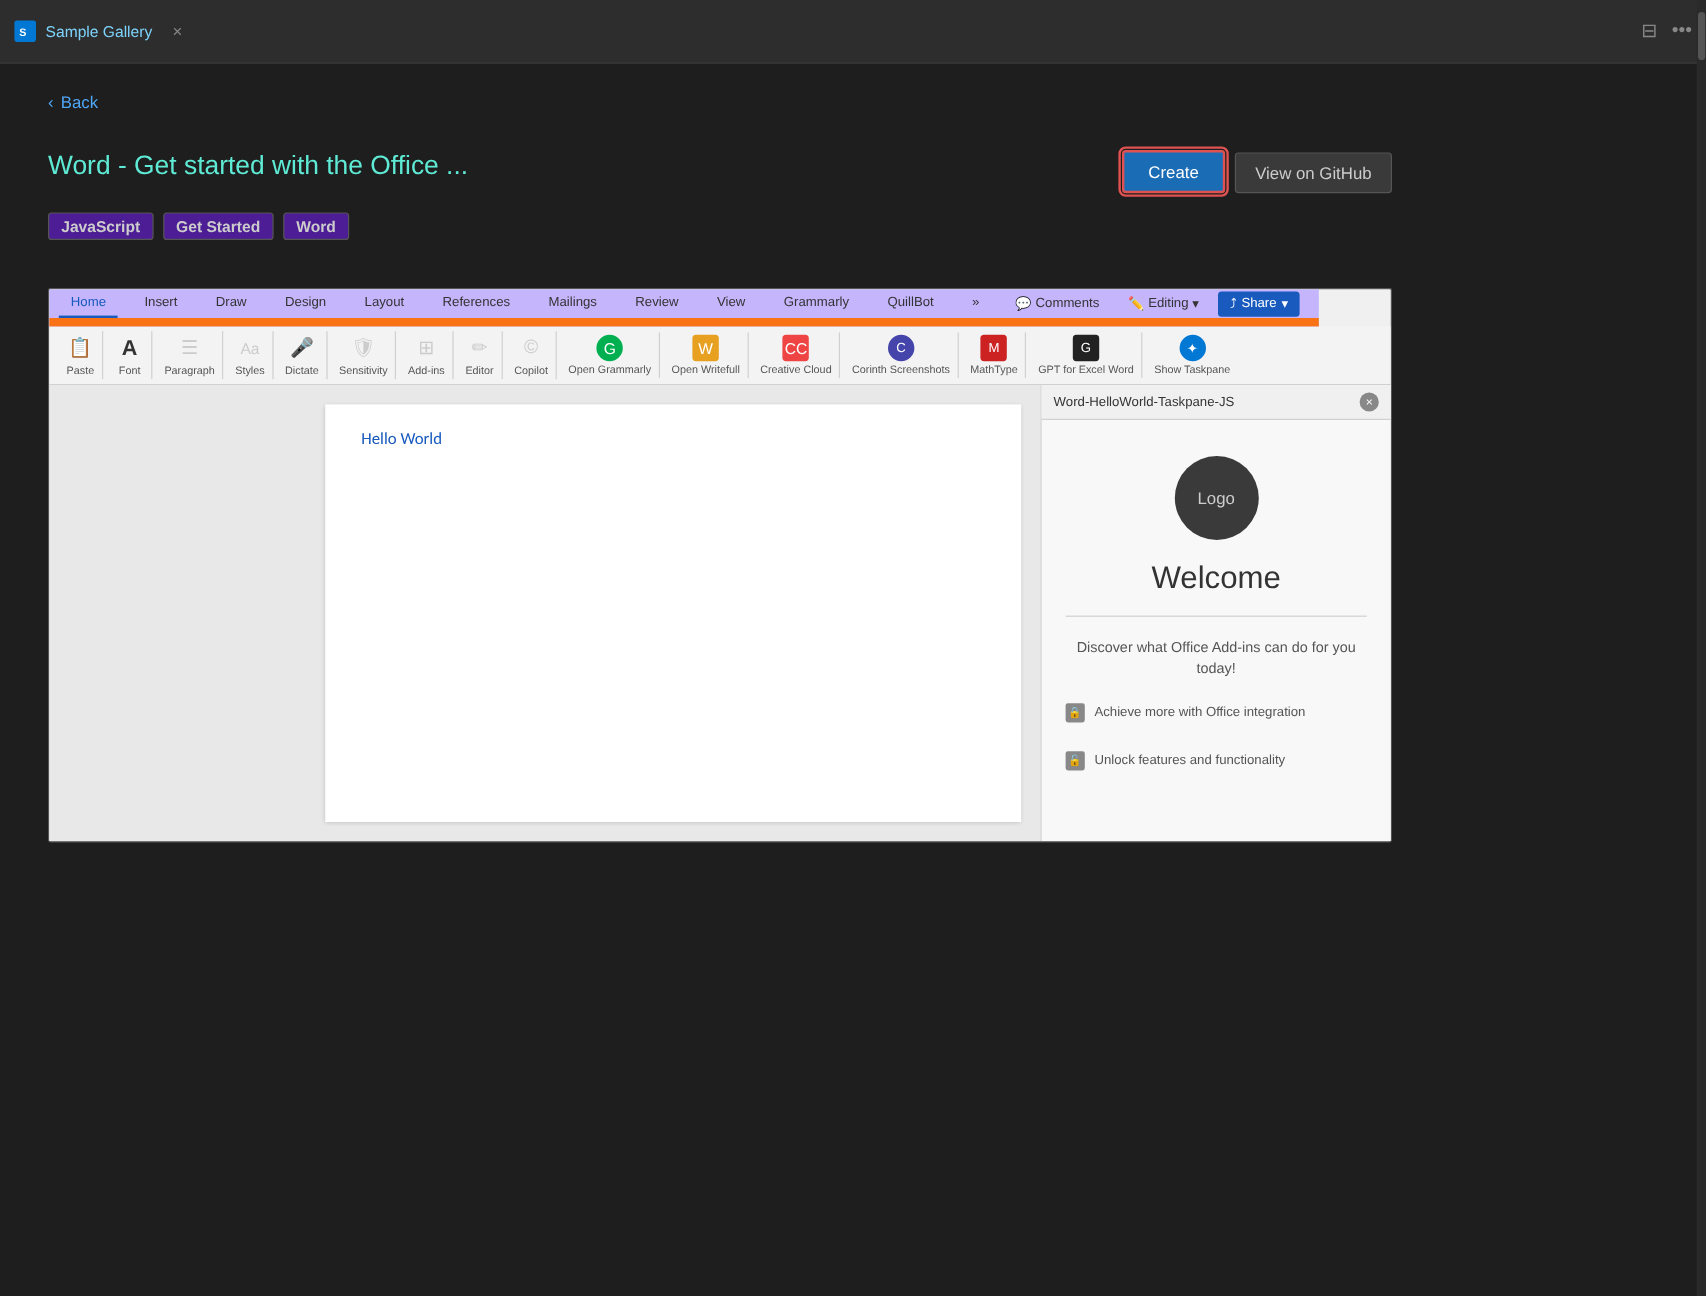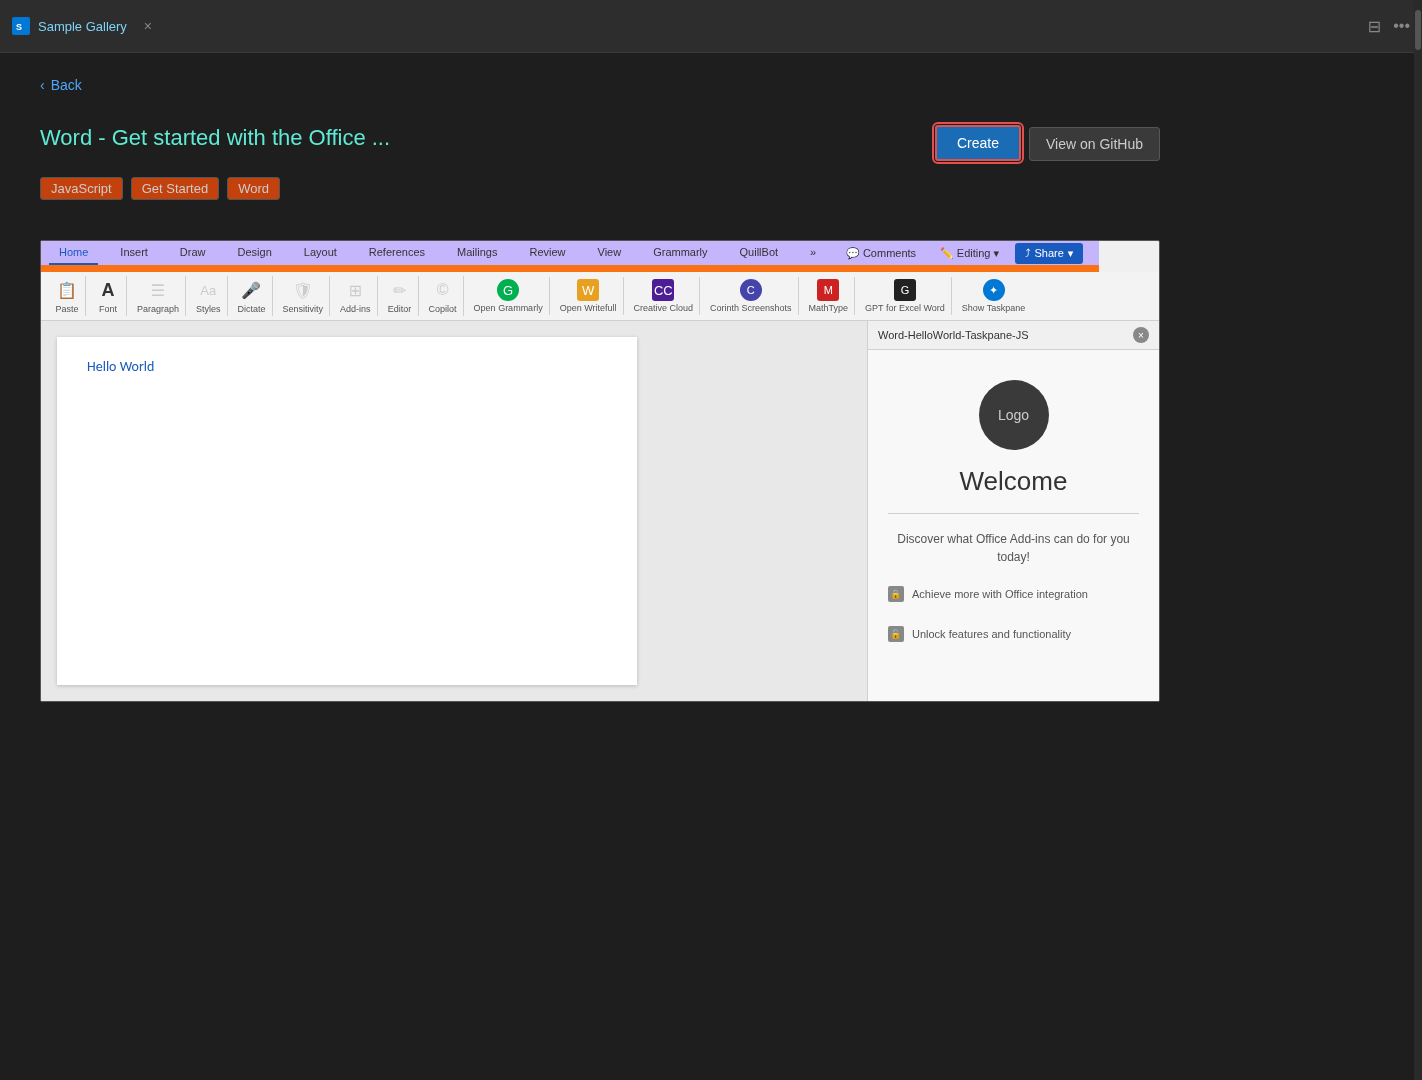--- a/index.html
+++ b/index.html
@@ -138,26 +138,27 @@
     }
 
     
     .tags {
       display: flex;
       gap: 8px;
       margin-bottom: 40px;
     }
 
     .tag {
-      background: #c2410c;
+      background: #4c1d95;
       color: #cccccc;
       border: 1px solid #555;
       border-radius: 3px;
       padding: 3px 10px;
       font-size: 13px;
+      font-weight: bold;
     }
 
     
     .section-title {
       font-size: 36px;
       color: #ffffff;
       font-weight: 400;
       line-height: 1.3;
       margin-bottom: 28px;
     }
@@ -281,21 +282,21 @@
     
     .word-body {
       display: flex;
       height: 380px;
     }
 
     .word-doc-area {
       flex: 1;
       background: #e8e8e8;
       display: flex;
-      justify-content: flex-start;
+      justify-content: flex-end;
       padding: 16px;
     }
 
     .word-page {
       background: #ffffff;
       width: 100%;
       max-width: 580px;
       min-height: 340px;
       box-shadow: 0 1px 4px rgba(0,0,0,0.2);
       padding: 20px 30px;
@@ -548,21 +549,21 @@
       </div>
       <div class="ribbon-group">
         <div class="ribbon-group-icon" style="background:#00b050;color:white;border-radius:50%;width:22px;height:22px;font-size:13px;display:flex;align-items:center;justify-content:center;">G</div>
         <div class="ribbon-group-label">Open Grammarly</div>
       </div>
       <div class="ribbon-group">
         <div class="ribbon-group-icon" style="background:#e8a020;color:white;border-radius:3px;width:22px;height:22px;font-size:13px;display:flex;align-items:center;justify-content:center;">W</div>
         <div class="ribbon-group-label">Open Writefull</div>
       </div>
       <div class="ribbon-group">
-        <div class="ribbon-group-icon" style="background:#4c1d95;color:white;border-radius:3px;width:22px;height:22px;font-size:13px;display:flex;align-items:center;justify-content:center;">CC</div>
+        <div class="ribbon-group-icon" style="background:#ef4444;color:white;border-radius:3px;width:22px;height:22px;font-size:13px;display:flex;align-items:center;justify-content:center;">CC</div>
         <div class="ribbon-group-label">Creative Cloud</div>
       </div>
       <div class="ribbon-group">
         <div class="ribbon-group-icon" style="background:#4444aa;color:white;border-radius:50%;width:22px;height:22px;font-size:11px;display:flex;align-items:center;justify-content:center;">C</div>
         <div class="ribbon-group-label">Corinth Screenshots</div>
       </div>
       <div class="ribbon-group">
         <div class="ribbon-group-icon" style="background:#cc2222;color:white;border-radius:3px;width:22px;height:22px;font-size:11px;display:flex;align-items:center;justify-content:center;">M</div>
         <div class="ribbon-group-label">MathType</div>
       </div>

